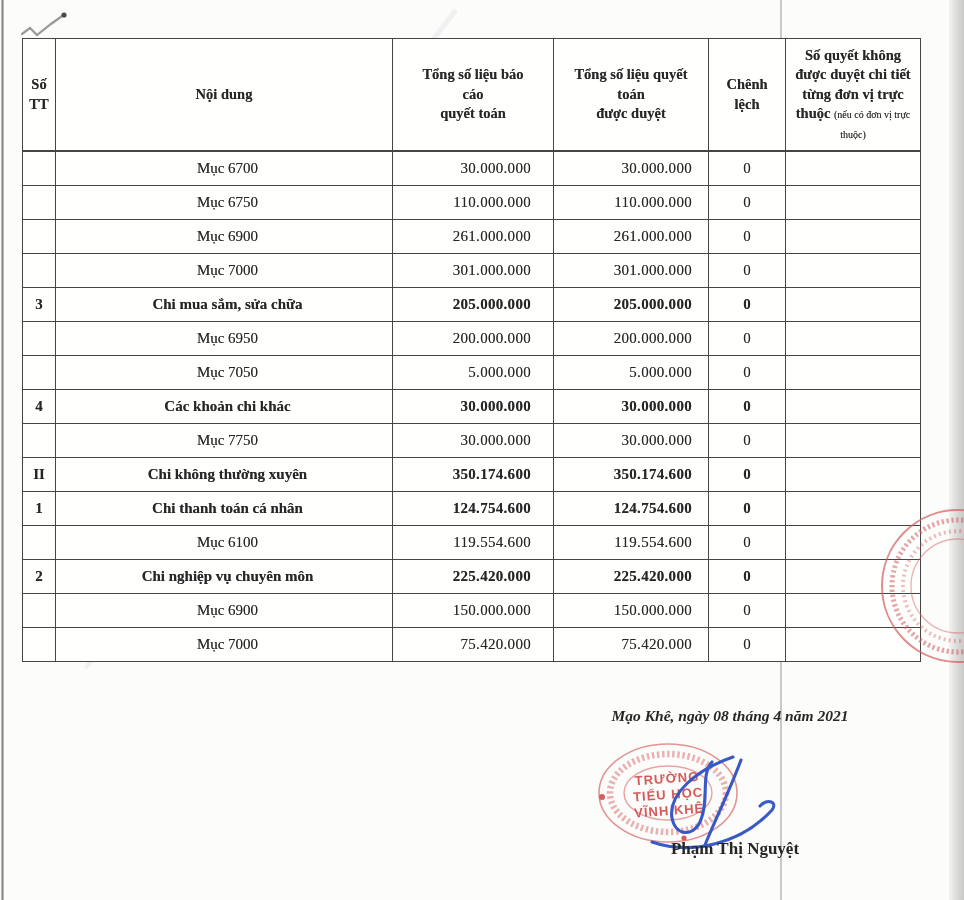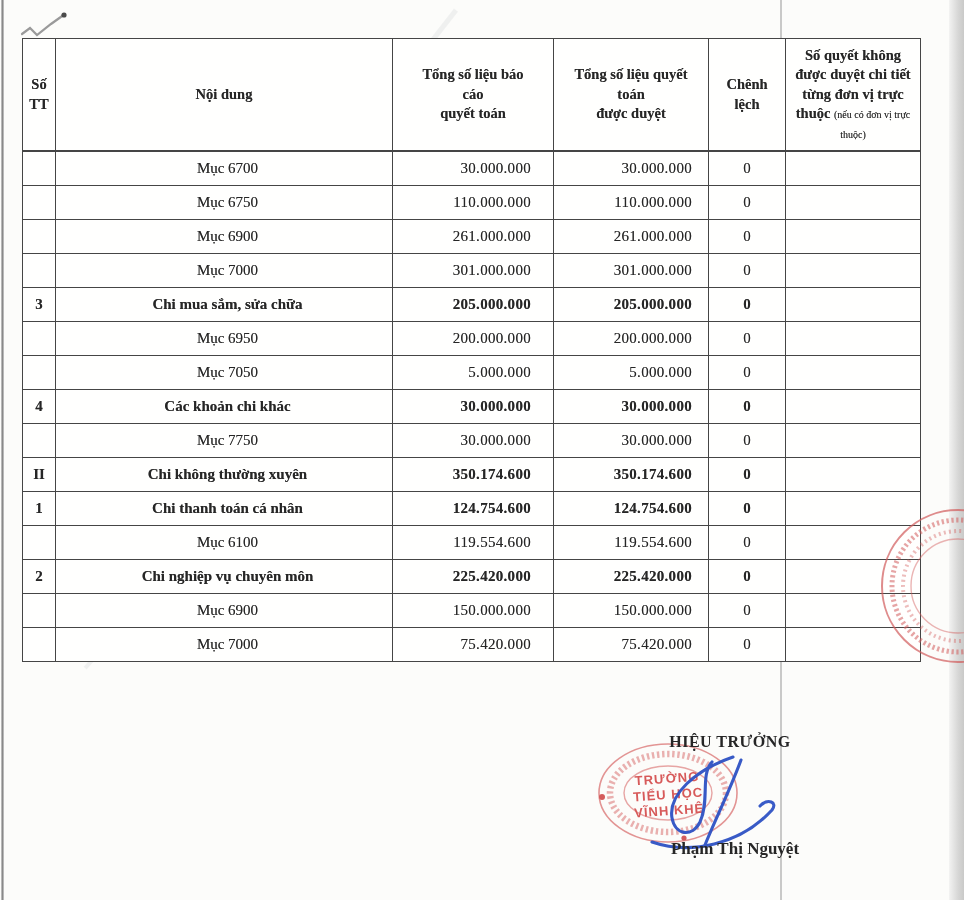--- a/index.html
+++ b/index.html
@@ -216,21 +216,21 @@
       <td class="c-stt"></td>
       <td class="c-label">Mục 7000</td>
       <td class="c-num">75.420.000</td>
       <td class="c-num2">75.420.000</td>
       <td class="c-diff">0</td>
       <td class="c-detail"></td>
     </tr>
       </tbody>
   </table>
 
-  <div class="signer-title">HIỆU TRƯỞNG</div>
+  <div class="date-line">Mạo Khê, ngày 08 tháng 4 năm 2021</div>
 
   <svg class="stamp-svg" width="150" height="110" viewBox="0 0 150 110">
     <g opacity="0.88">
       <ellipse cx="72" cy="52" rx="69" ry="49" fill="none" stroke="#cf4747" stroke-width="1.6" opacity="0.65"></ellipse>
       <ellipse cx="72" cy="52" rx="58" ry="39" fill="none" stroke="#cf4747" stroke-width="6.5" stroke-dasharray="2.4 2.7" opacity="0.48"></ellipse>
       <ellipse cx="72" cy="52" rx="44" ry="27" fill="none" stroke="#cf4747" stroke-width="1.4" opacity="0.55"></ellipse>
       <circle cx="6" cy="56" r="3" fill="#cf4747"></circle>
       <circle cx="88" cy="97" r="2.6" fill="#cf4747"></circle>
       <g transform="rotate(-4 72 52)" fill="#d24444" class="stamp-text" text-anchor="middle">
         <text x="72" y="42" font-size="13">TRƯỜNG</text>

